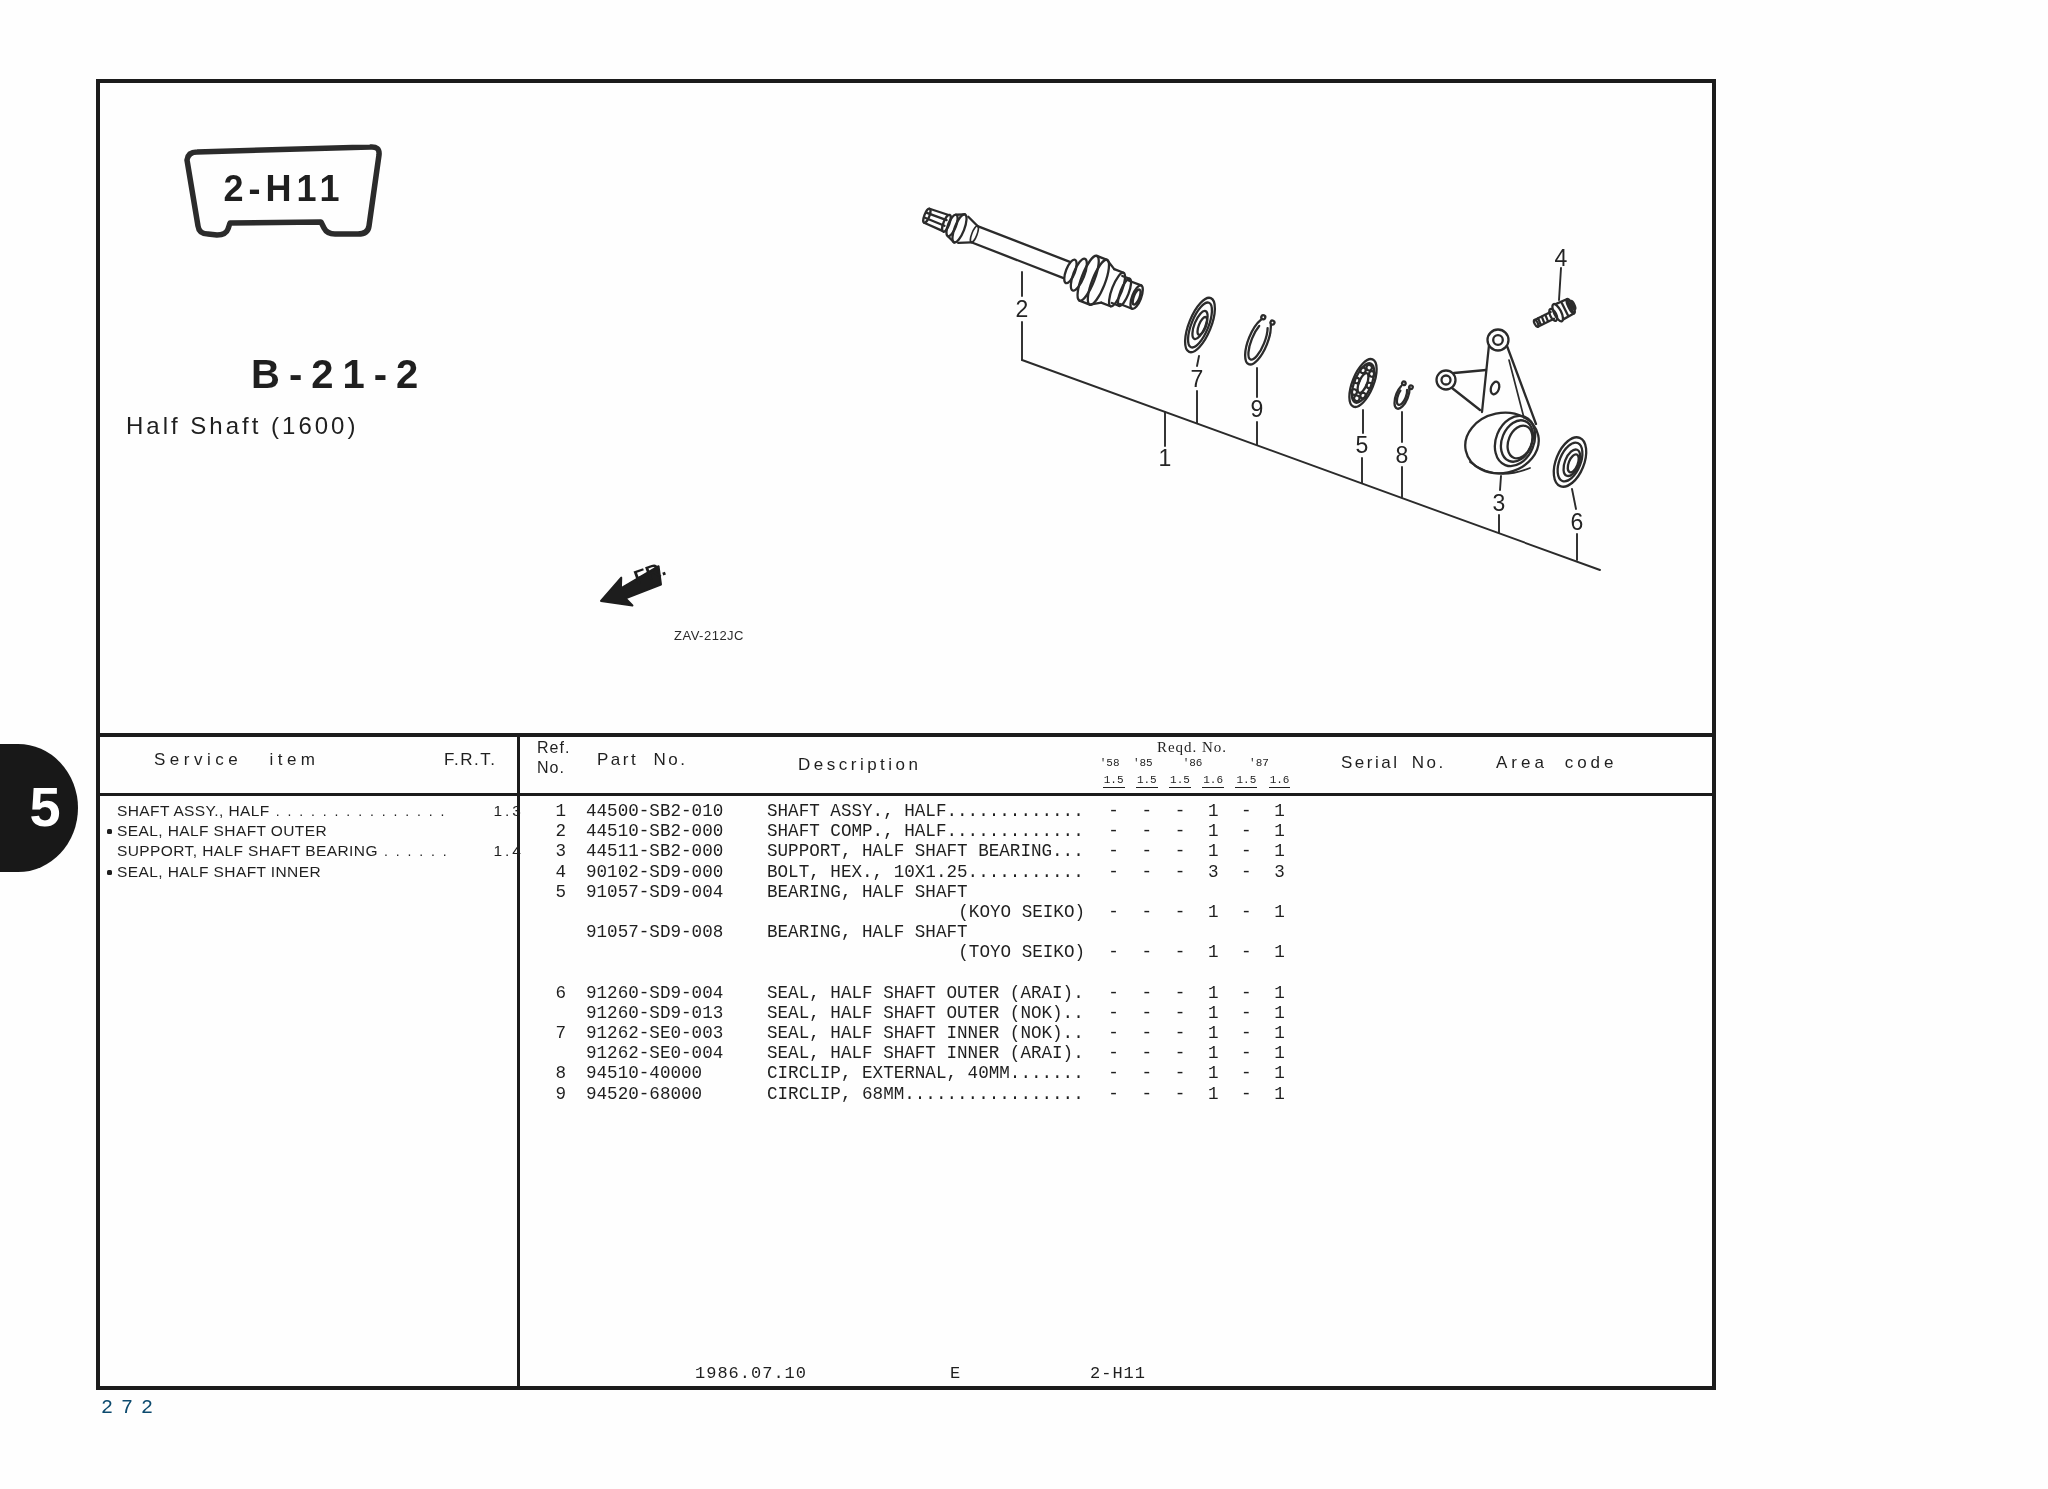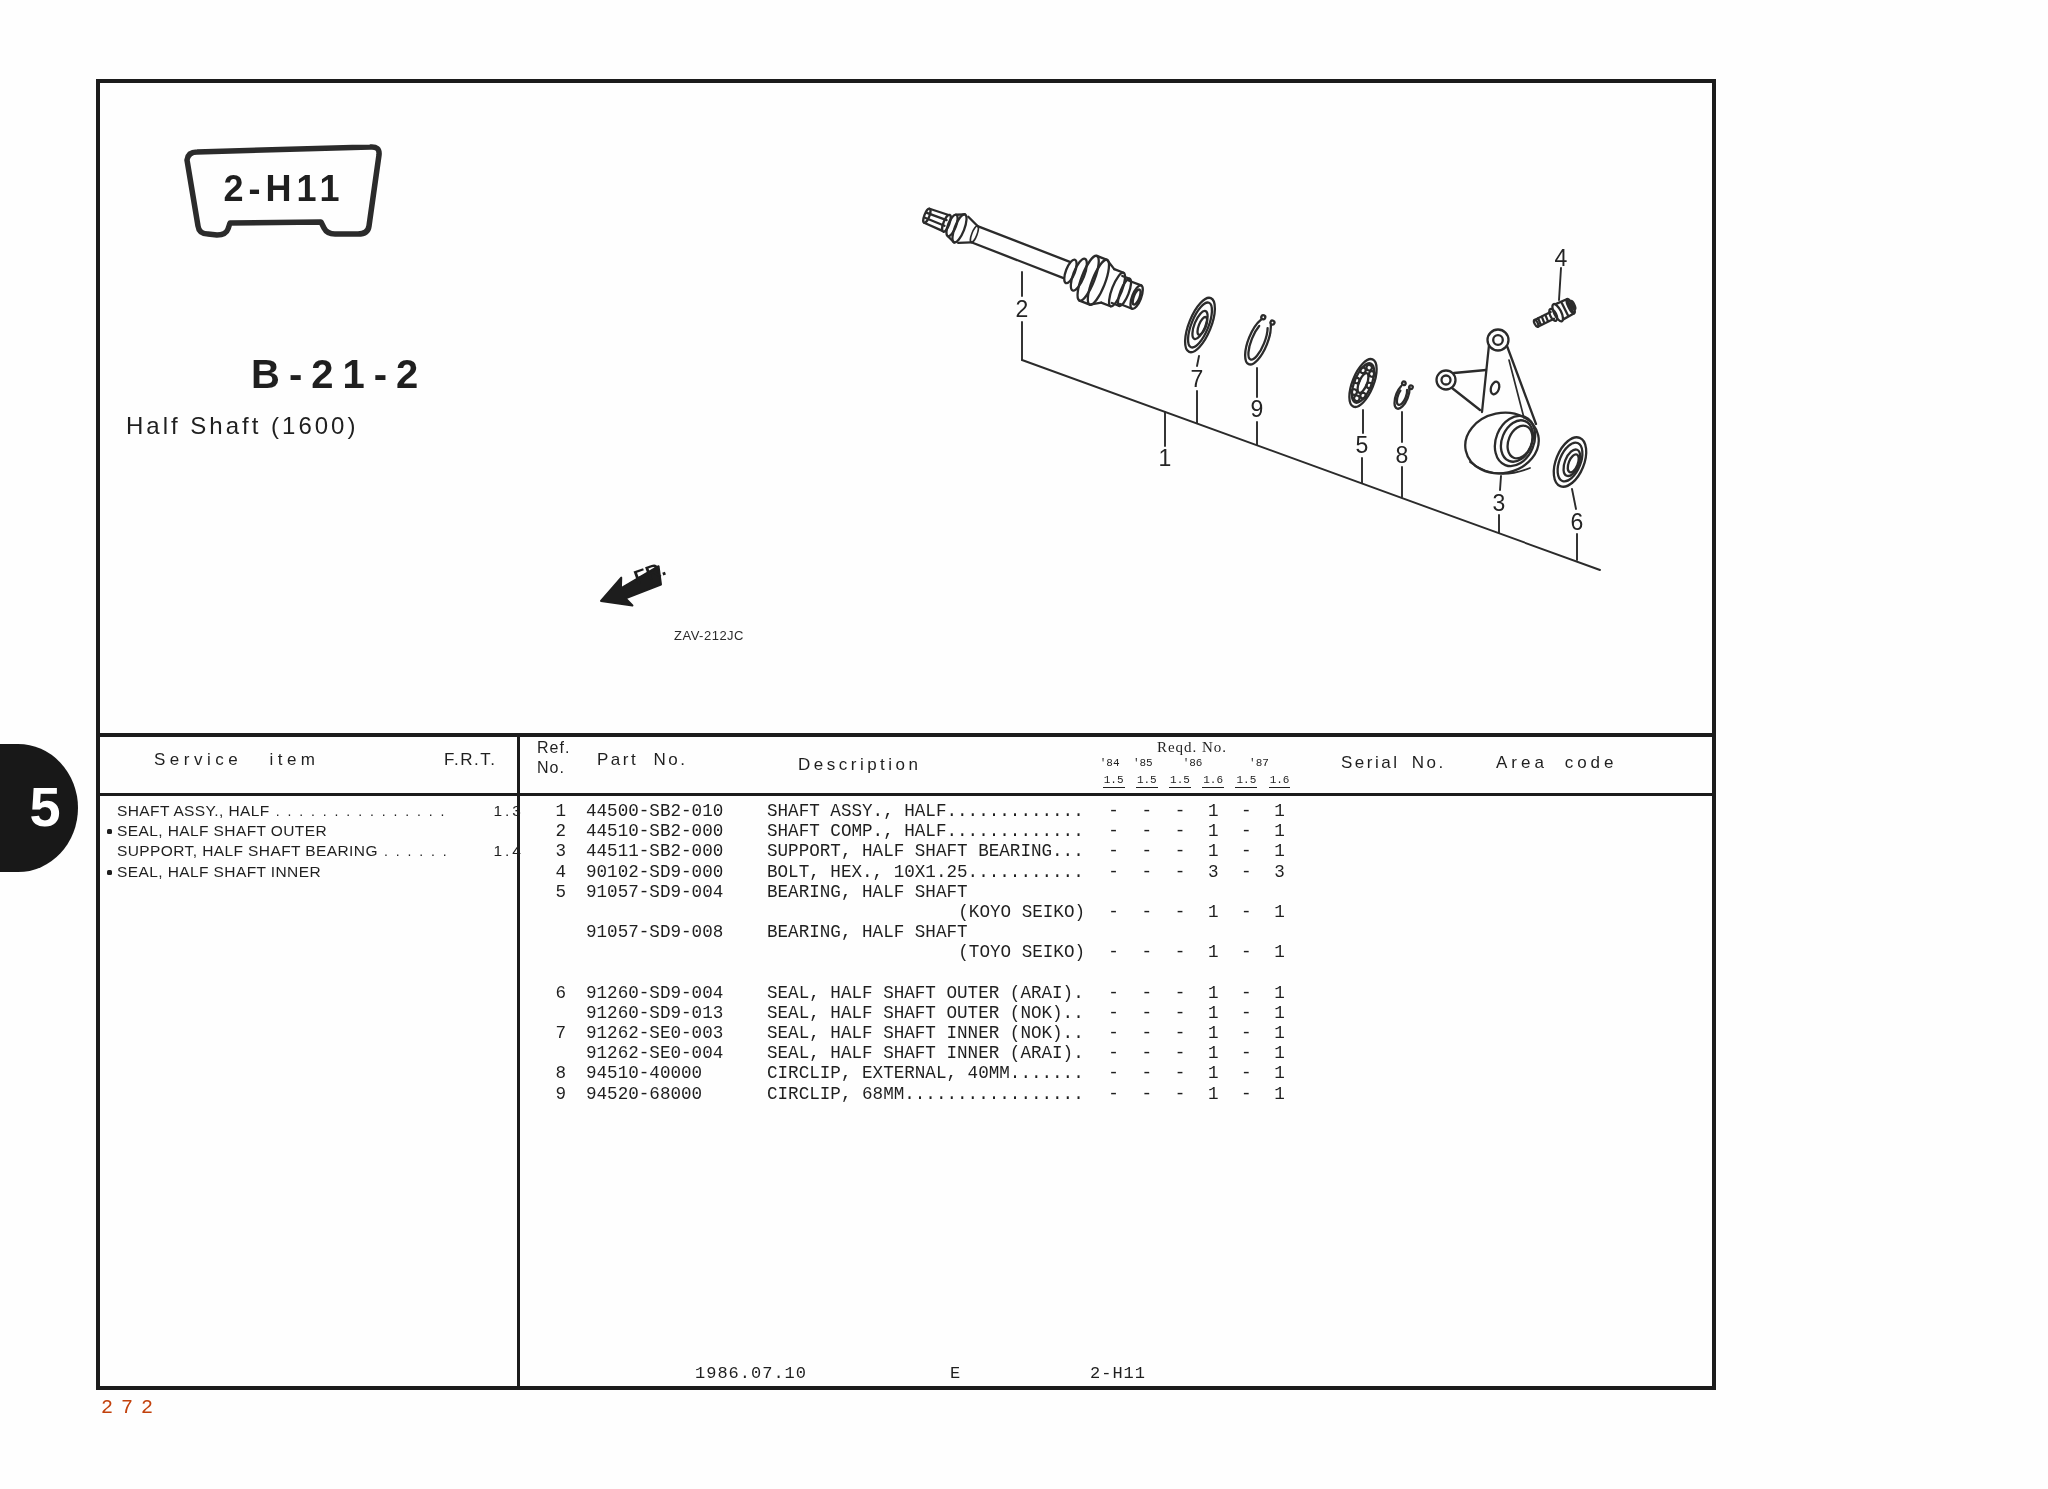--- a/index.html
+++ b/index.html
@@ -61,21 +61,21 @@
   .srow .sbullet{position:absolute;left:107px;top:8px;width:5px;height:5px;background:#1f1f1f;border-radius:1.5px;}
   .srow .sline{position:absolute;left:117px;width:331px;display:flex;overflow:hidden;white-space:nowrap;}
   .srow .slabel{flex:0 0 auto;}
   .srow .sleader{flex:1 1 auto;overflow:hidden;margin-left:6px;letter-spacing:2px;font-size:14px;}
   .srow .sfrt{position:absolute;left:482px;width:42px;text-align:right;letter-spacing:3px;}
 
   
   .f-date{left:695px;top:1364px;font-size:17px;letter-spacing:1px;}
   .f-code{left:950px;top:1364px;font-size:17px;}
   .f-ref{left:1090px;top:1364px;font-size:17px;letter-spacing:1px;}
-  .page-num{left:101px;top:1396px;font-size:20px;letter-spacing:8px;color:#c2410c;}
+  .page-num{left:101px;top:1396px;font-size:20px;letter-spacing:8px;color:#0c4a6e;}
 
   svg text{font-family:"Liberation Sans",sans-serif;}
 </style>
 </head>
 <body>
 
 <div class="page">
 
   <div class="abs frame"></div>
   <div class="abs rule rule-tabletop"></div>
@@ -224,21 +224,21 @@
   <div class="abs hdr h-frt">F.R.T.</div>
   <div class="abs hdr h-ref">Ref.</div>
   <div class="abs hdr h-no">No.</div>
   <div class="abs hdr h-part">Part No.</div>
   <div class="abs hdr h-desc">Description</div>
   <div class="abs hdr h-reqd">Reqd. No.</div>
   <div class="abs hdr h-serial">Serial No.</div>
   <div class="abs hdr h-area">Area code</div>
 
   <div class="abs yrow mono">
-      <span class="w1">'84</span>
+      <span class="w1">'58</span>
       <span class="w1">'85</span>
       <span class="w2">'86</span>
       <span class="w2">'87</span>
     </div>
   <div class="abs mrow mono">
       <span><em>1.5</em></span>
       <span><em>1.5</em></span>
       <span><em>1.5</em></span>
       <span><em>1.6</em></span>
       <span><em>1.5</em></span>

